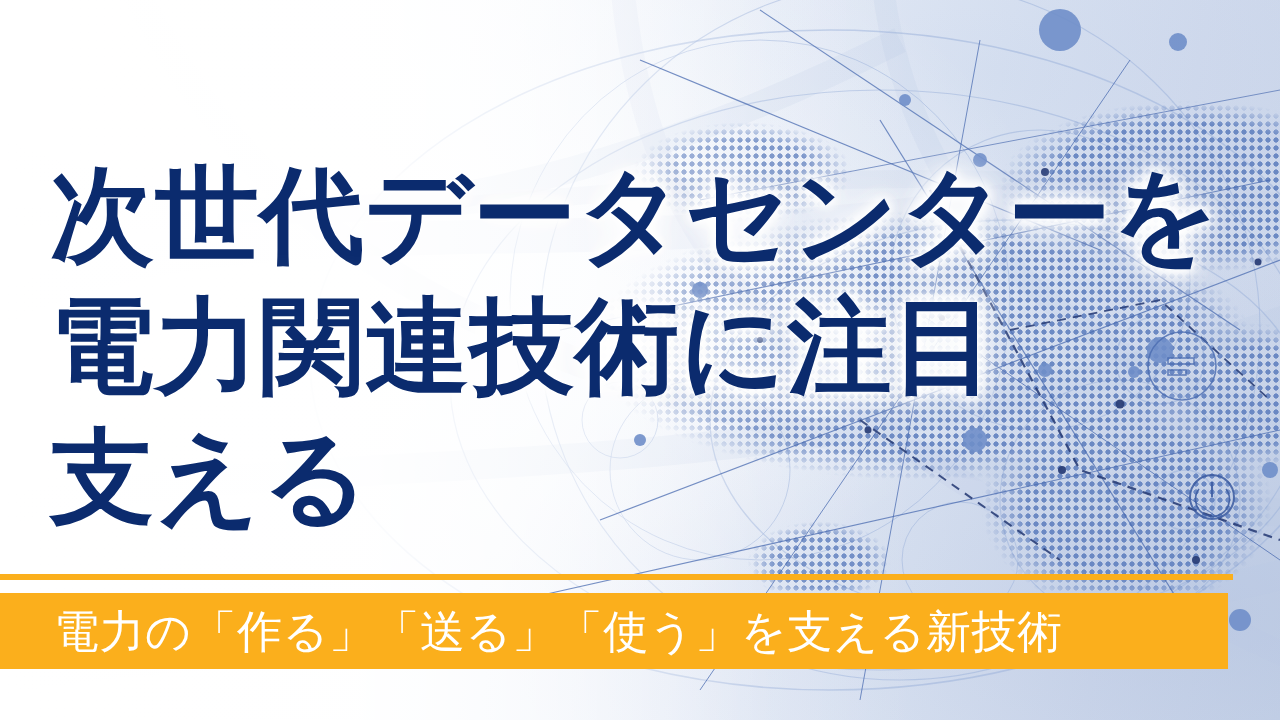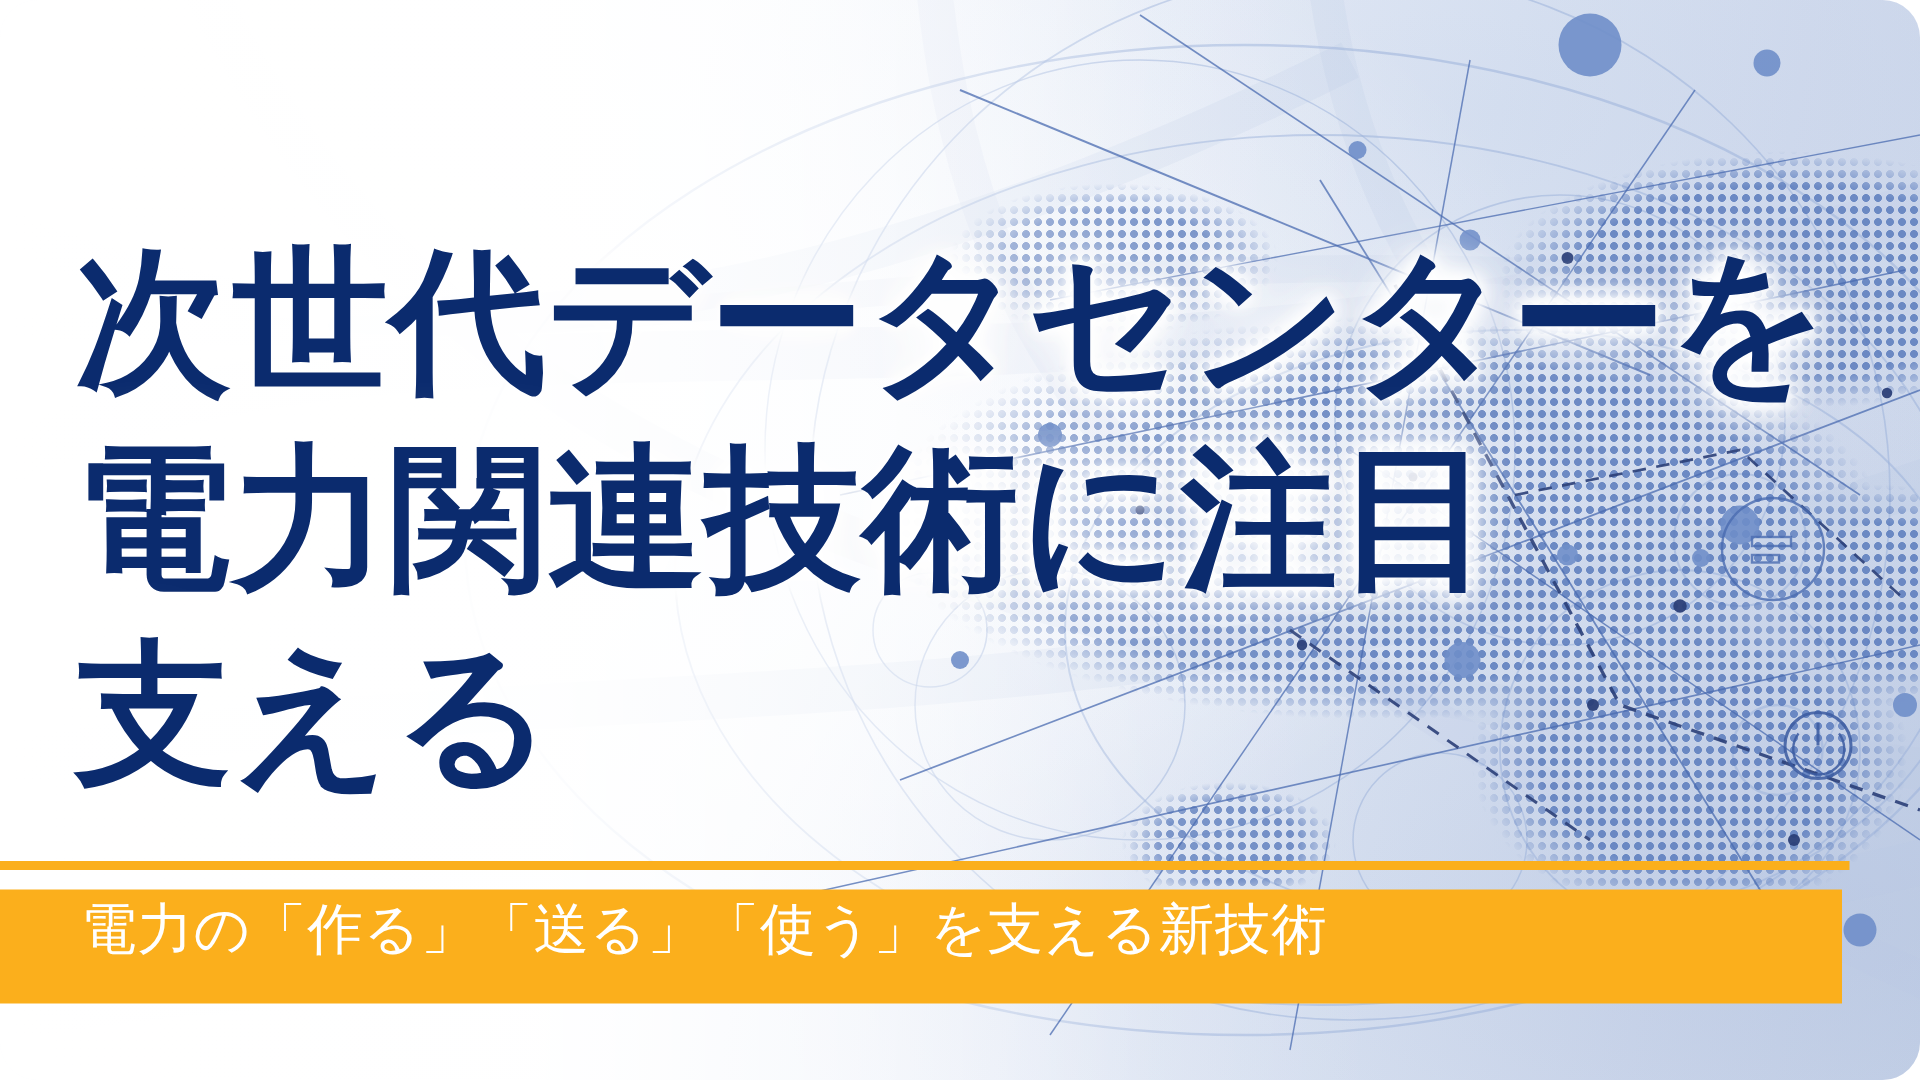--- a/index.html
+++ b/index.html
@@ -10,21 +10,20 @@
   body {
     font-family: "Liberation Sans", "DejaVu Sans", sans-serif;
   }
 
   #slide {
     position: relative;
     width: 1280px;
     height: 720px;
     overflow: hidden;
     background: #fbfcfe;
-    border-radius: 25px;
   }
 
   
   .bg-layer {
     position: absolute;
     inset: 0;
     width: 1280px;
     height: 720px;
     pointer-events: none;
   }
@@ -118,25 +117,25 @@
     position: absolute;
     left: 0;
     top: 593px;
     width: 1228px;
     height: 76px;
     background: #fbaf1c;
   }
   .banner-text {
     position: absolute;
     left: 54px;
-    top: 585px;
+    top: 597px;
     height: 70px;
     display: flex;
     align-items: center;
-    font-size: 37px;
+    font-size: 45px;
     font-weight: 400;
     color: #ffffff;
     letter-spacing: 0.5px;
     white-space: nowrap;
   }
 </style>
 </head>
 <body>
 
 <div id="slide">

